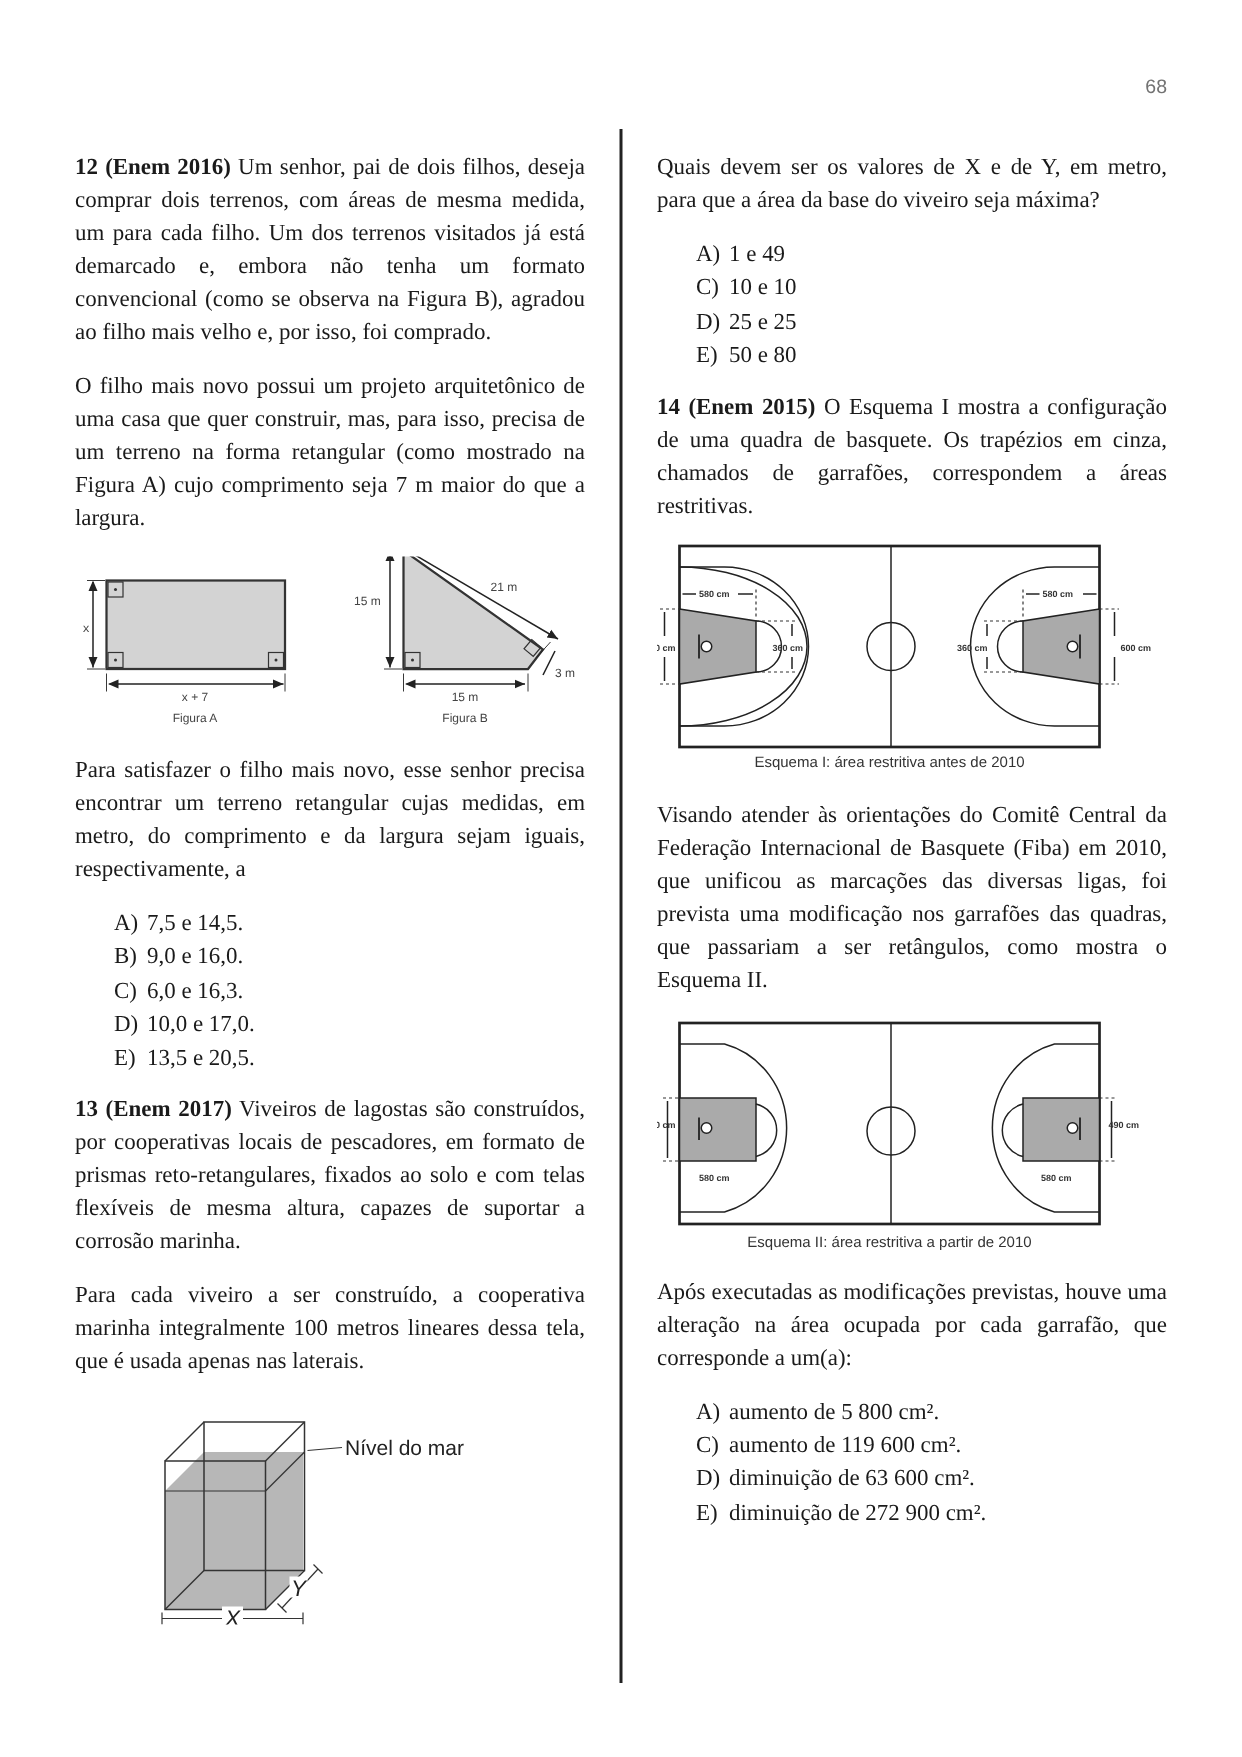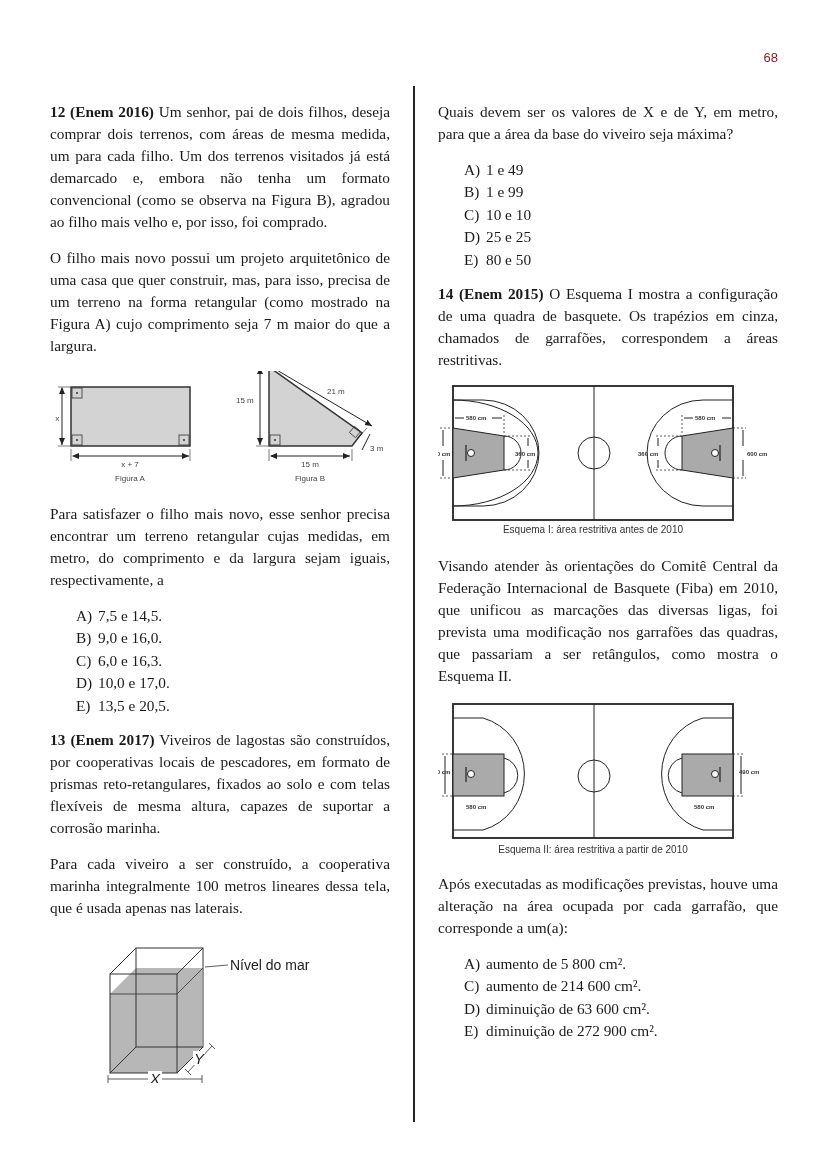--- a/index.html
+++ b/index.html
@@ -1,17 +1,17 @@
 <!DOCTYPE html>
 <html><head>
 <meta charset="utf-8">
 <style>
   html,body{margin:0;padding:0;background:#fff;}
   body{width:828px;height:1171px;position:relative;overflow:hidden;font-family:"Liberation Serif",serif;color:#1a1a1a;}
-  .page-num{position:absolute;top:50px;right:50px;font-family:"Liberation Sans",sans-serif;font-size:13px;color:#7f1d1d;}
+  .page-num{position:absolute;top:50px;right:50px;font-family:"Liberation Sans",sans-serif;font-size:13px;color:#737373;}
   .col{position:absolute;top:101px;width:340px;font-size:15.3px;line-height:22px;}
   .col.left{left:50px;}
   .col.right{left:438px;}
   .divider{position:absolute;left:413px;top:86px;width:1.5px;height:1036px;background:#222;}
   p{margin:0 0 14px 0;text-align:justify;}
   b{font-weight:bold;}
   .opts{margin:12px 0 12px 26px;padding:0;list-style:none;font-family:Liberation Serif, serif;}
   .opts li{line-height:22.4px;}
   .opts .lt{display:inline-block;width:22px;}
   .fig{display:block;}
@@ -120,24 +120,23 @@
       <rect x="143" y="118" width="12" height="14" fill="#fff"></rect>
       <text x="149" y="131" font-size="15" text-anchor="middle" font-style="italic" fill="#222">Y</text>
     </g>
   </svg>
 </div>
 
 <div class="col right">
   <p>Quais devem ser os valores de X e de Y, em metro, para que a área da base do viveiro seja máxima?</p>
   <ul class="opts">
     <li><span class="lt">A)</span><span>1 e 49</span></li>
-    <li><span class="lt">B)</span><span>1 e 99</span></li>
     <li><span class="lt">C)</span><span>10 e 10</span></li>
     <li><span class="lt">D)</span><span>25 e 25</span></li>
-    <li><span class="lt">E)</span><span>80 e 50</span></li>
+    <li><span class="lt">E)</span><span>50 e 80</span></li>
   </ul>
 
   <p><b>14 (Enem 2015)</b> <span>O Esquema I mostra a configuração de uma quadra de basquete. Os trapézios em cinza, chamados de garrafões, correspondem a áreas restritivas.</span></p>
 
   <svg class="fig" width="340" height="162" viewBox="0 0 340 162" style="margin-top:-2px">
     <rect x="15" y="3" width="280" height="134" fill="#fff" stroke="#222" stroke-width="1.8"></rect>
     <line x1="156" y1="3" x2="156" y2="137" stroke="#222" stroke-width="1"></line>
     <circle cx="156" cy="70" r="16" fill="none" stroke="#222" stroke-width="1"></circle>
 
     <path d="M15,17 A 85 53 0 0 1 15,123" fill="none" stroke="#222" stroke-width="1" transform="translate(0,0)"></path>
@@ -210,17 +209,17 @@
     <line x1="295" y1="95" x2="306" y2="95" stroke="#333" stroke-width="0.8" stroke-dasharray="2,2"></line>
     <line x1="303" y1="55" x2="303" y2="93" stroke="#222" stroke-width="1"></line>
     <text x="301" y="73" font-size="6" font-weight="bold" fill="#333">490 cm</text>
     <text x="256" y="108" font-size="6" font-weight="bold" fill="#333">580 cm</text>
     <text x="155" y="152" font-size="10" text-anchor="middle" fill="#333">Esquema II: área restritiva a partir de 2010</text>
   </svg>
 
   <p style="margin-top:10px">Após executadas as modificações previstas, houve uma alteração na área ocupada por cada garrafão, que corresponde a um(a):</p>
   <ul class="opts">
     <li><span class="lt">A)</span><span>aumento de 5 800 cm².</span></li>
-    <li><span class="lt">C)</span><span>aumento de 214 600 cm².</span></li>
+    <li><span class="lt">C)</span><span>aumento de 119 600 cm².</span></li>
     <li><span class="lt">D)</span><span>diminuição de 63 600 cm².</span></li>
     <li><span class="lt">E)</span><span>diminuição de 272 900 cm².</span></li>
   </ul>
 </div>
 
 </body></html>

